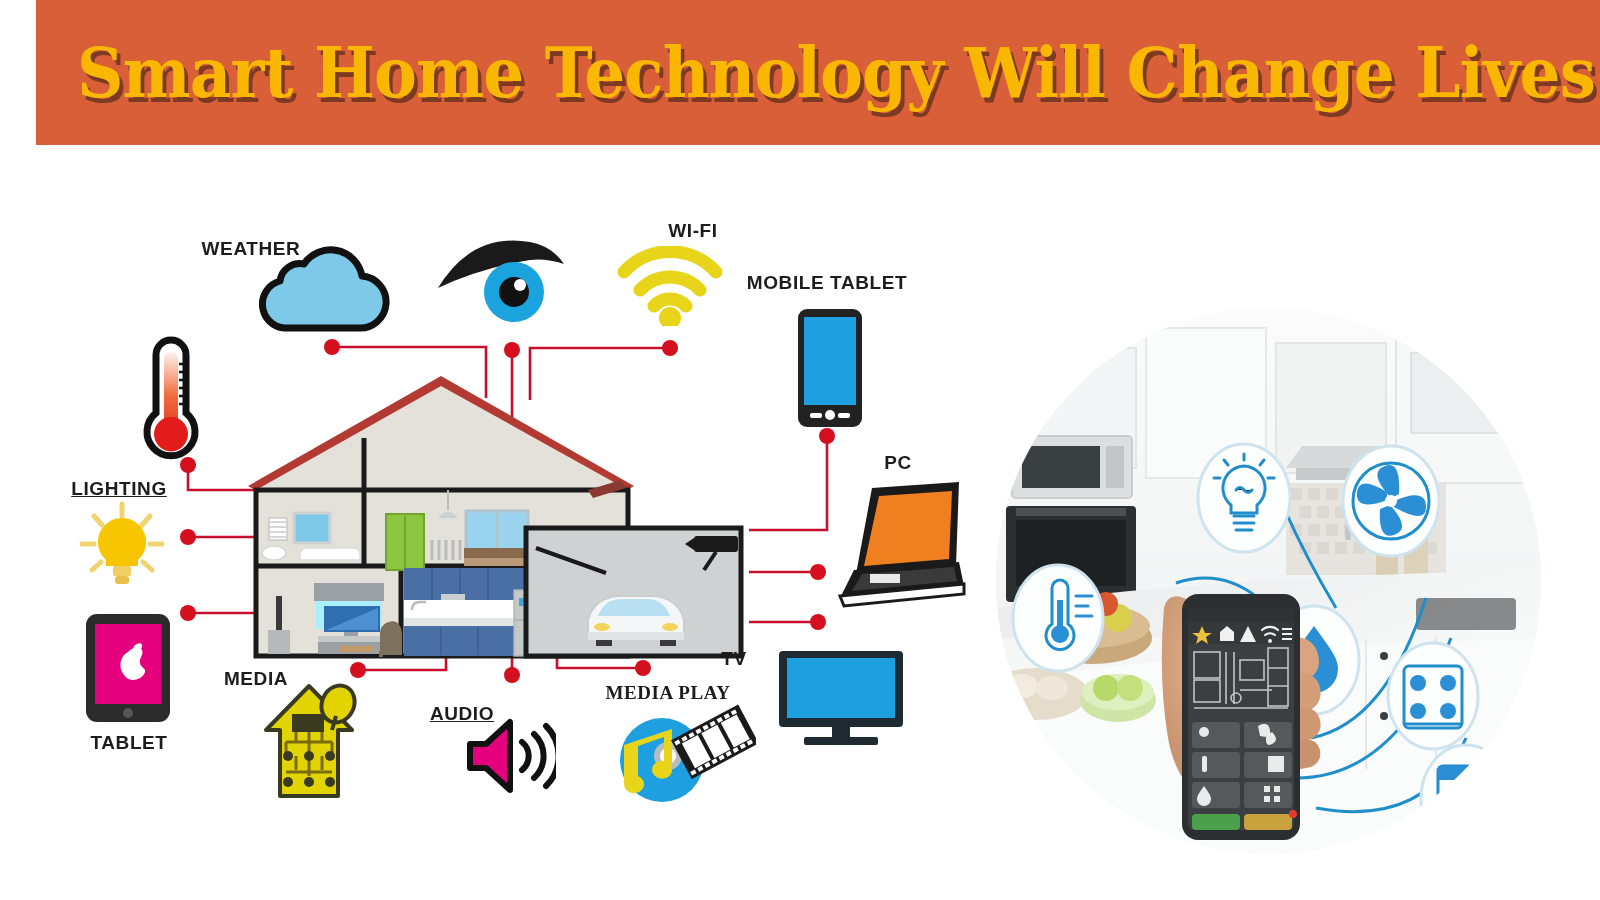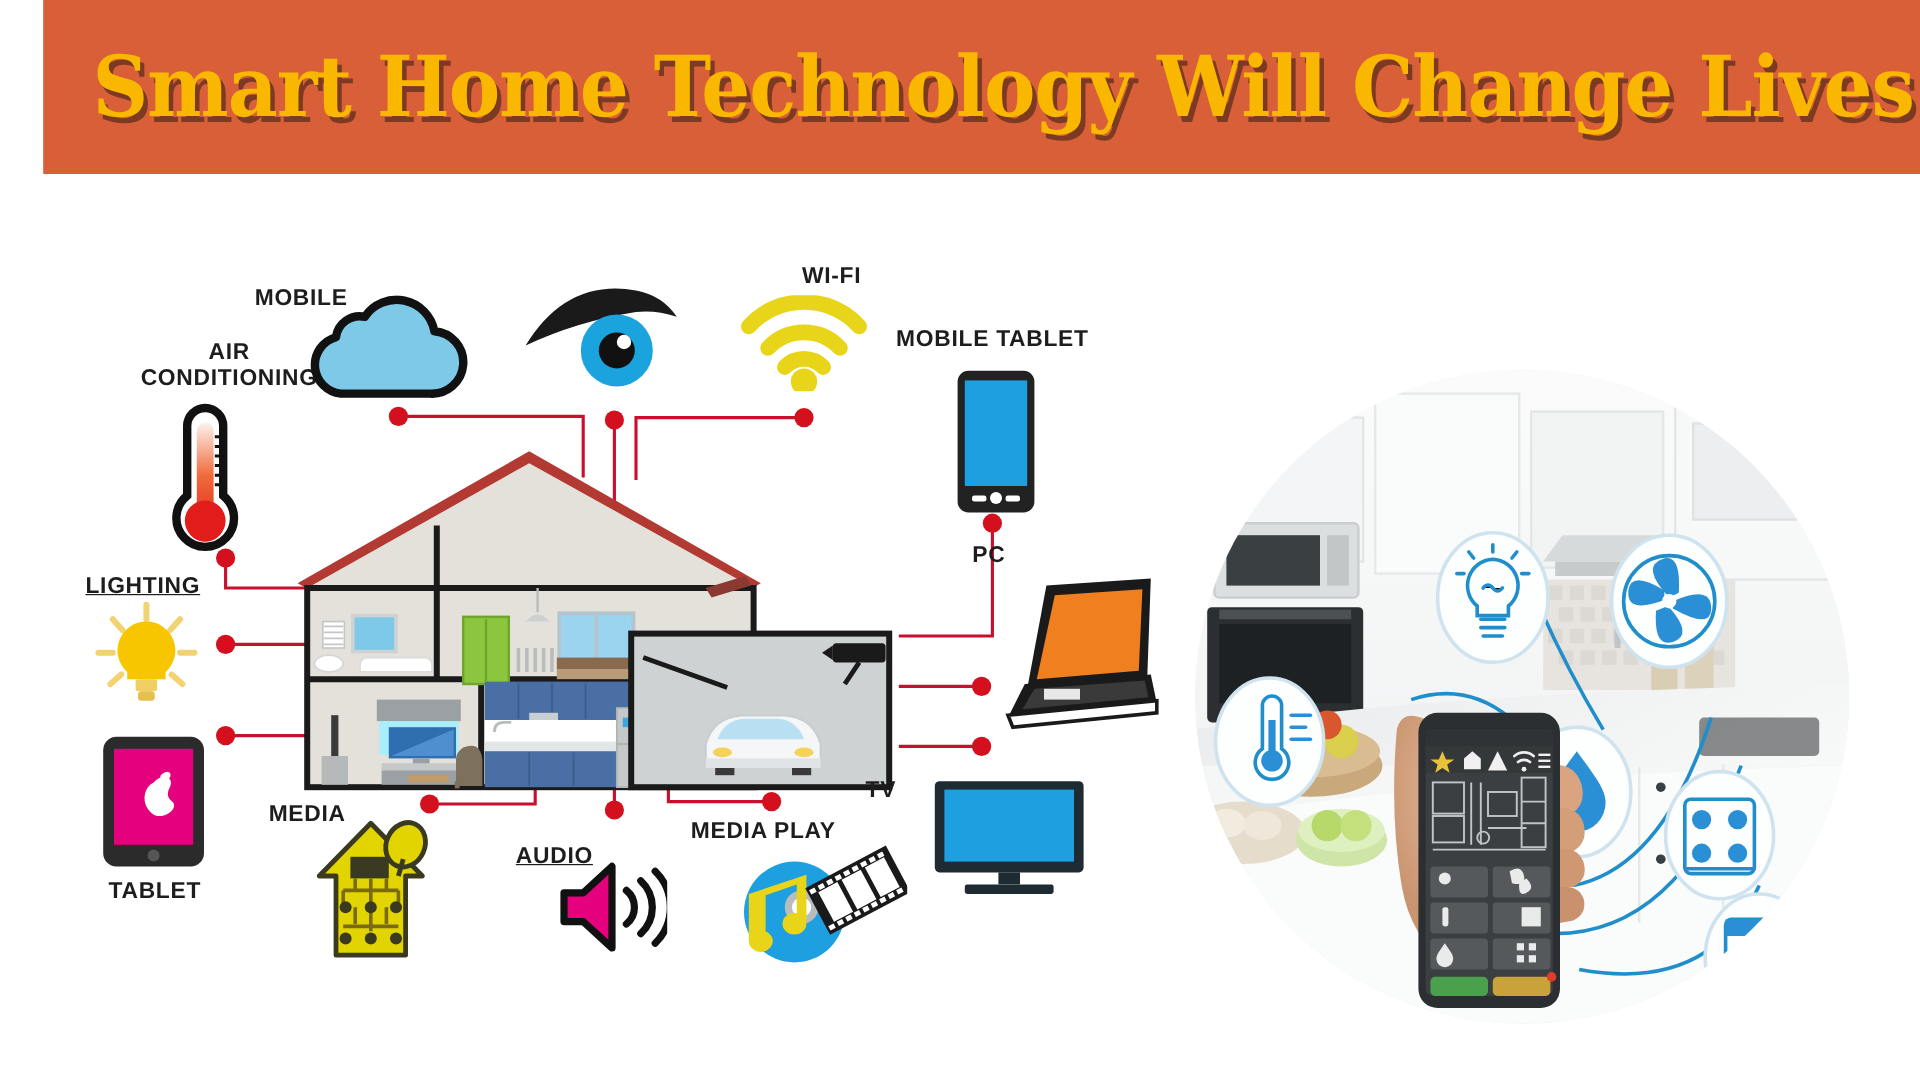--- a/index.html
+++ b/index.html
@@ -198,24 +198,20 @@
 
   <g transform="translate(458,168)">
     <rect x="0" y="0" width="44" height="16" rx="3" fill="#1a1a1a"></rect>
     <polygon points="0,2 -9,8 0,14" fill="#1a1a1a"></polygon>
     <path d="M22,16 l-12,18" stroke="#1a1a1a" stroke-width="4" fill="none"></path>
   </g>
 
   <polygon points="352,122 385,112 390,120 357,130" fill="#8a3a30"></polygon>
 </svg>
 
-<div class="node-label" style="left:60px; top:283px; width:190px;">
-  <div>AIR</div>
-  <div>CONDITIONING</div>
-</div>
 <svg class="abs" style="left:96px; top:334px;" width="78" height="128" viewBox="0 0 78 128">
   <defs>
     <linearGradient id="tg" x1="0" y1="1" x2="0" y2="0">
       <stop offset="0%" stop-color="#e21b1b"></stop>
           <stop offset="55%" stop-color="#ef6a3a"></stop>
           <stop offset="100%" stop-color="#fdf3ee"></stop>
     </linearGradient>
   </defs>
   <path d="M39,6 h0 a15,15 0 0 1 15,15 v58 a24,24 0 1 1 -30,0 v-58 a15,15 0 0 1 15,-15 z" fill="#fff" stroke="#111" stroke-width="7"></path>
   <path d="M39,18 a7,7 0 0 1 7,7 v62 a16,16 0 1 1 -14,0 v-62 a7,7 0 0 1 7,-7 z" fill="url(#tg)"></path>
@@ -248,21 +244,21 @@
 
 <svg class="abs" style="left:48px; top:612px;" width="88" height="112" viewBox="0 0 88 112">
   <rect x="2" y="2" width="84" height="108" rx="11" fill="#2b2b2b"></rect>
   <rect x="11" y="12" width="66" height="80" fill="#e5007d"></rect>
   <path d="M44,40 c5,-6 12,-6 14,-2 c2,5 -3,8 -2,13 c1,5 6,5 5,9 c-1,5 -8,8 -12,8 c-5,0 -8,-3 -11,-8 c-3,-6 -2,-16 6,-20 z" fill="#fff"></path>
   <path d="M50,34 c3,-3 7,-4 8,-1 c1,3 -3,6 -6,6 c-2,0 -3,-3 -2,-5 z" fill="#fff"></path>
   <circle cx="44" cy="101" r="5" fill="#555"></circle>
 </svg>
 <div class="node-label" style="left:38px; top:732px; width:110px;">TABLET</div>
 
-<div class="node-label" style="left:150px; top:238px; width:130px;">MOBILE</div>
+<div class="node-label" style="left:150px; top:238px; width:130px;">WEATHER</div>
 <svg class="abs" style="left:214px; top:246px;" width="148" height="92" viewBox="0 0 148 92">
   <path d="M34,82 a24,24 0 0 1 -4,-47 a20,20 0 0 1 24,-17 a32,32 0 0 1 58,12 a22,22 0 0 1 -4,52 z" fill="#7ec9e8" stroke="#111" stroke-width="7" stroke-linejoin="round"></path>
 </svg>
 
 <svg class="abs" style="left:396px; top:230px;" width="136" height="108" viewBox="0 0 136 108">
   <path d="M6,58 q34,-56 92,-46 q22,4 34,22 q-18,-6 -34,-4 q-50,8 -92,28 z" fill="#1a1a1a"></path>
   <circle cx="82" cy="62" r="30" fill="#1ba3dd"></circle>
   <circle cx="82" cy="62" r="15" fill="#111"></circle>
   <circle cx="88" cy="55" r="6" fill="#fff"></circle>
 </svg>
@@ -279,21 +275,21 @@
 
 <div class="node-label" style="left:700px; top:272px; width:182px;">MOBILE TABLET</div>
 <svg class="abs" style="left:760px; top:307px;" width="68" height="122" viewBox="0 0 68 122">
   <rect x="2" y="2" width="64" height="118" rx="9" fill="#222"></rect>
   <rect x="8" y="10" width="52" height="88" fill="#1d9fe0"></rect>
   <rect x="14" y="106" width="12" height="5" rx="2" fill="#fff"></rect>
   <circle cx="34" cy="108" r="5" fill="#fff"></circle>
   <rect x="42" y="106" width="12" height="5" rx="2" fill="#fff"></rect>
 </svg>
 
-<div class="node-label" style="left:758px; top:452px; width:60px;">PC</div>
+<div class="node-label" style="left:832px; top:452px; width:60px;">PC</div>
 <svg class="abs" style="left:790px; top:478px;" width="140" height="130" viewBox="0 0 140 130">
   <polygon points="46,10 133,4 130,88 30,96" fill="#1a1a1a"></polygon>
   <polygon points="53,18 126,13 123,81 38,88" fill="#ef7f1f"></polygon>
   <polygon points="28,92 133,84 138,108 14,120" fill="#1a1a1a"></polygon>
   <polygon points="36,96 128,89 131,103 26,113" fill="#3a3a3a"></polygon>
   <polygon points="14,118 138,106 138,116 18,128" fill="#fff" stroke="#1a1a1a" stroke-width="3"></polygon>
   <rect x="44" y="96" width="30" height="9" fill="#e8e8e8"></rect>
 </svg>
 
 <div class="node-label" style="left:170px; top:668px; width:100px;">MEDIA</div>
@@ -319,21 +315,21 @@
 <div class="node-label" style="left:383px; top:703px; width:86px;text-decoration:underline;">AUDIO</div>
 <svg class="abs" style="left:428px; top:714px;" width="92" height="84" viewBox="0 0 92 84">
   <polygon points="6,30 22,30 46,8 46,76 22,54 6,54" fill="#e5007d" stroke="#111" stroke-width="6" stroke-linejoin="round"></polygon>
   <g fill="none" stroke="#111" stroke-width="6" stroke-linecap="round">
     <path d="M58,28 a18,18 0 0 1 0,28"></path>
     <path d="M70,20 a30,30 0 0 1 0,44"></path>
     <path d="M82,12 a42,42 0 0 1 0,60"></path>
   </g>
 </svg>
 
-<div class="node-label" style="left:520px; top:682px; width:160px;">MEDIA PLAY</div>
+<div class="node-label" style="left:552px; top:682px; width:160px;font-family:Liberation Serif, serif;">MEDIA PLAY</div>
 <svg class="abs" style="left:570px; top:700px;" width="150" height="104" viewBox="0 0 150 104">
   <circle cx="56" cy="60" r="42" fill="#1d9fe0"></circle>
   <circle cx="62" cy="56" r="14" fill="#b9bcbd"></circle>
   <circle cx="62" cy="56" r="8" fill="#fff"></circle>
   <path d="M18,84 a10,9 0 1 0 14,-8 v-30 l26,-9 v24 a10,9 0 1 0 8,8 v-40 l-48,16 z" fill="#e8d51a"></path>
   <g transform="rotate(-28 110 48)">
     <rect x="74" y="20" width="76" height="44" fill="#1a1a1a"></rect>
     <rect x="82" y="28" width="18" height="28" fill="#fff"></rect>
     <rect x="104" y="28" width="18" height="28" fill="#fff"></rect>
     <rect x="126" y="28" width="18" height="28" fill="#fff"></rect>

